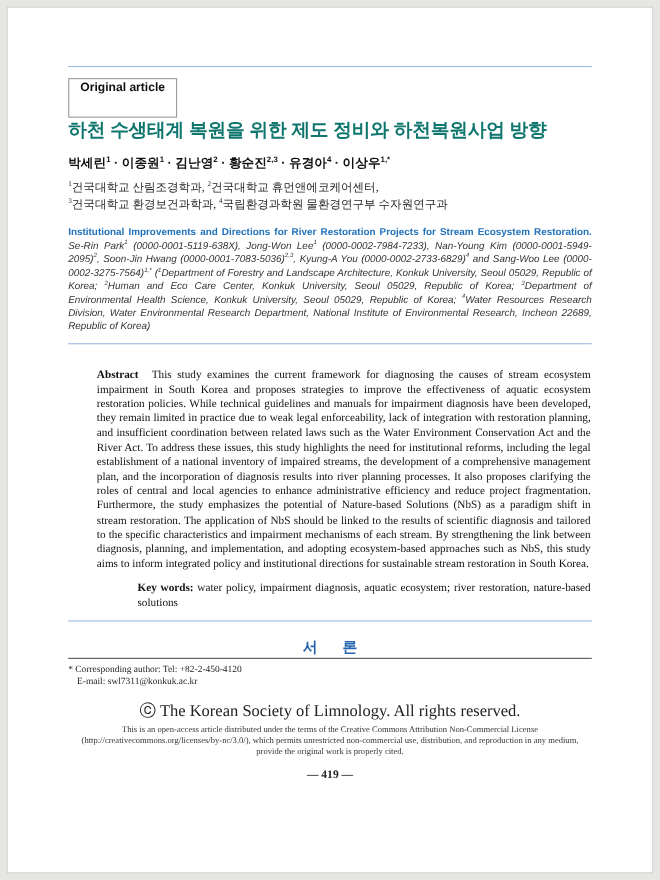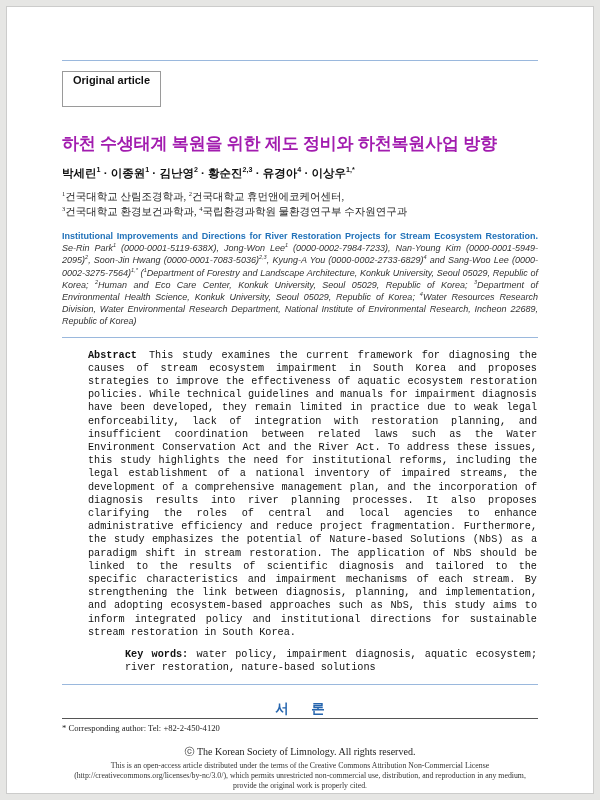--- a/index.html
+++ b/index.html
@@ -21,52 +21,52 @@
   .jmeta{border-left:5px solid #1d4f91;padding-left:10px;}
   .jmeta div{font-size:10.5px;font-weight:bold;color:#1d63ad;line-height:15px;}
   .logo{font-style:italic;font-weight:900;font-size:32px;line-height:30px;letter-spacing:-4px;margin-top:-2px;}
   .logo .lk,.logo .ll{color:#5b6770;}
   .logo .ls{color:#29abe2;}
   .hrule{border-bottom:1.5px solid #9ab8dd;margin-top:7px;}
 
   .badge{display:inline-block;margin-top:10px;border:1px solid #9a9a9a;
     padding:2px 10px 20px 10px;font-size:11px;font-weight:bold;color:#111;}
 
-  .title-ko{margin-top:25px;font-size:17px;font-weight:bold;color:#a21caf;letter-spacing:-0.2px;}
+  .title-ko{margin-top:0;font-size:17px;font-weight:bold;color:#0f766e;letter-spacing:-0.2px;}
 
   .authors{margin-top:11px;font-size:11.5px;font-weight:bold;color:#111;}
   .affils{margin-top:8px;font-family:"Liberation Serif", serif;font-size:10.5px;color:#222;line-height:15px;}
 
   .en-block{margin-top:11px;font-size:9px;line-height:12.2px;text-align:justify;color:#333;}
   .en-block .b{font-weight:bold;}
   .en-block .blue{color:#2272b9;}
   .i{font-style:italic;}
   sup{font-size:0.62em;line-height:0;}
 
   .abstract-box{
     margin-top:9px;border-top:1.5px solid #9ab8dd;border-bottom:1.5px solid #9ab8dd;
-    padding:11px 1px 9px 26px;
-    font-family:Liberation Mono, monospace;font-size:10.2px;line-height:13.2px;
+    padding:22px 1px 9px 26px;
+    font-family:Liberation Serif, serif;font-size:10.2px;line-height:13.2px;
     text-align:justify;color:#111;
   }
   .abstract-box .b{font-weight:bold;}
   .mr{margin-right:12px;}
   .keywords{margin-top:9px;margin-left:37px;}
 
   .cols{margin-top:13px;display:flex;gap:16px;}
   .col{flex:1;min-width:0;display:flex;flex-direction:column;justify-content:center;}
   .intro-heading{text-align:center;font-size:13.5px;font-weight:bold;color:#2565ae;word-spacing:1.4em;margin-top:2px;}
   .body-ko{font-family:"Liberation Serif", serif;font-size:10.5px;line-height:15px;text-align:justify;color:#111;}
   .col-left .body-ko{margin-top:11px;text-indent:11px;}
   .footnote{margin-top:auto;border-top:1px solid #555;padding-top:4px;
     font-family:"Liberation Serif", serif;font-size:8.6px;line-height:11.4px;color:#222;}
   .footnote .email{padding-left:8px;}
 
   .pfooter{margin-top:11px;text-align:center;font-family:"Liberation Serif", serif;color:#222;}
-  .copyright{font-size:10px;}
+  .copyright{font-size:15px;}
   .license{font-size:7.8px;line-height:10px;margin-top:2px;color:#333;}
   .pagenum{margin-top:11px;font-size:10.5px;font-weight:bold;}
 </style>
 </head>
 <body>
 
 <div class="page">
   <div class="content">
 
     <div class="hrule"></div>
@@ -87,20 +87,21 @@
     <div class="abstract-box">
       <div><span class="b mr">Abstract</span><span>This study examines the current framework for diagnosing the causes of stream ecosystem impairment in South Korea and proposes strategies to improve the effectiveness of aquatic ecosystem restoration policies. While technical guidelines and manuals for impairment diagnosis have been developed, they remain limited in practice due to weak legal enforceability, lack of integration with restoration planning, and insufficient coordination between related laws such as the Water Environment Conservation Act and the River Act. To address these issues, this study highlights the need for institutional reforms, including the legal establishment of a national inventory of impaired streams, the development of a comprehensive management plan, and the incorporation of diagnosis results into river planning processes. It also proposes clarifying the roles of central and local agencies to enhance administrative efficiency and reduce project fragmentation. Furthermore, the study emphasizes the potential of Nature-based Solutions (NbS) as a paradigm shift in stream restoration. The application of NbS should be linked to the results of scientific diagnosis and tailored to the specific characteristics and impairment mechanisms of each stream. By strengthening the link between diagnosis, planning, and implementation, and adopting ecosystem-based approaches such as NbS, this study aims to inform integrated policy and institutional directions for sustainable stream restoration in South Korea.</span></div>
       <div class="keywords"><span class="b">Key words:</span><span> water policy, impairment diagnosis, aquatic ecosystem; river restoration, nature-based solutions</span></div>
     </div>
 
     <div class="cols">
       <div class="col col-left">
         <div class="intro-heading">서 론</div>
         <div class="footnote">
           <div>* Corresponding author: Tel: +82-2-450-4120</div>
+          <div class="email">E-mail: swl7311@konkuk.ac.kr</div>
         </div>
       </div>
     </div>
 
     <div class="pfooter">
       <div class="copyright">ⓒ The Korean Society of Limnology. All rights reserved.</div>
       <div class="license">This is an open-access article distributed under the terms of the Creative Commons Attribution Non-Commercial License (http://creativecommons.org/licenses/by-nc/3.0/), which permits unrestricted non-commercial use, distribution, and reproduction in any medium, provide the original work is properly cited.</div>
       <div class="pagenum">— 419 —</div>
     </div>
 

